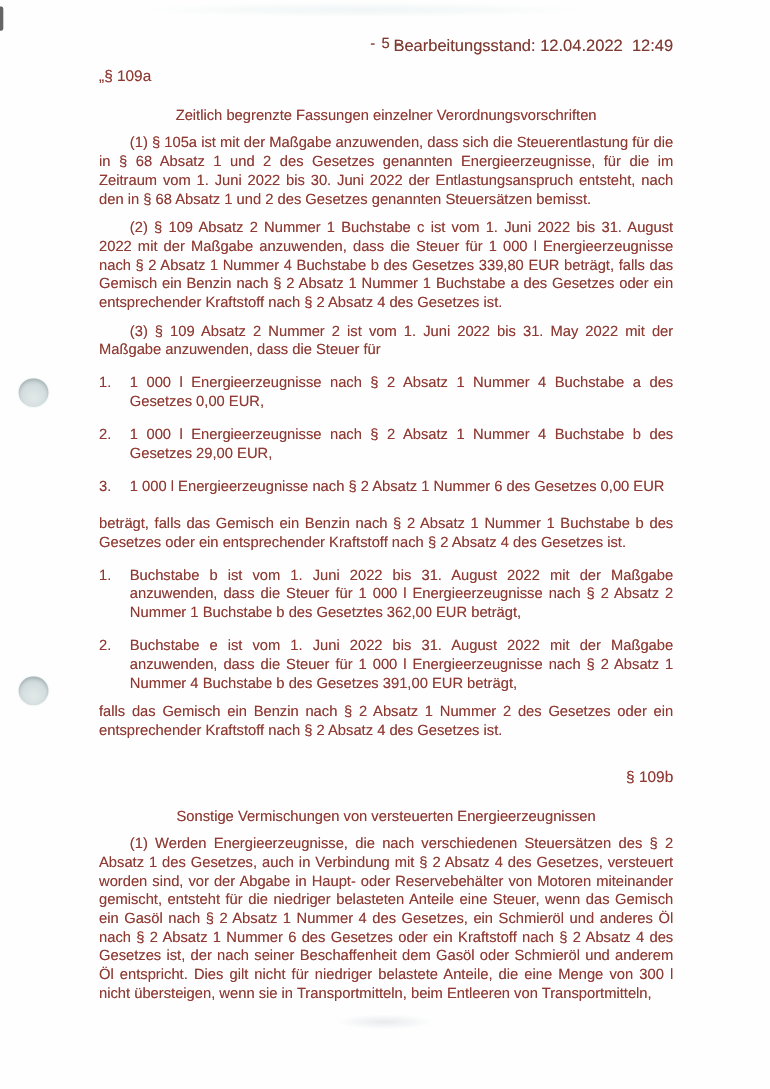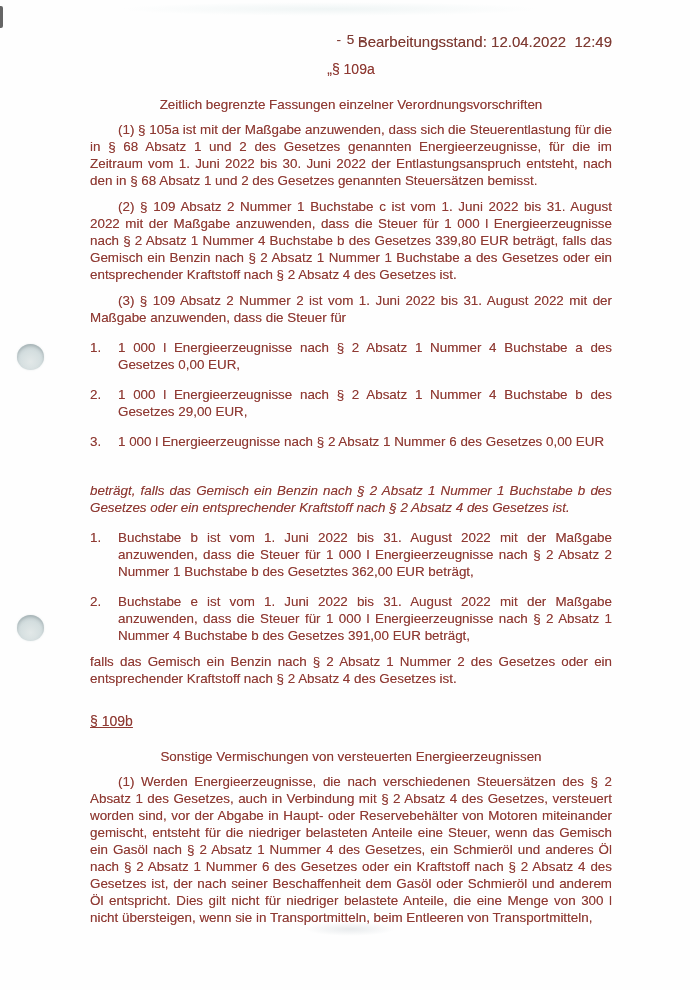--- a/index.html
+++ b/index.html
@@ -27,49 +27,47 @@
     text-align:center;
     font-size:13.5px;
     letter-spacing:1px;
   }
   .hdr .status{
     position:absolute;right:0;top:1px;
     font-size:15px;
     white-space:pre;
   }
   .h1{
-    text-align:center;
     font-size:14px;
     margin-top:13px;
   }
   .h1b{
-    text-align:left;
+    text-align:right;
     font-size:14px;
     margin-top:26px;
-    text-decoration:underline;
   }
   .subtitle{
     text-align:center;
     font-size:13.4px;
     margin-top:20px;
   }
   .para{
     font-size:13.4px;
     line-height:17px;
     text-align:justify;
     text-indent:28px;
     margin-top:9px;
     text-shadow:0 0 .4px rgba(143,58,51,.55);
     hyphens:auto;
   }
   .hdr, .h1, .h1b, .subtitle{
     text-shadow:0 0 .4px rgba(143,58,51,.55);
   }
   .para.noindent{text-indent:0;}
-  .para.gap{margin-top:32px;font-style:italic;}
+  .para.gap{margin-top:17px;}
   .li{
     display:flex;
     font-size:13.4px;
     line-height:17px;
     margin-top:13px;
     text-shadow:0 0 .4px rgba(143,58,51,.55);
   }
   .li .num{flex:0 0 28px;}
   .li .txt{flex:1;text-align:justify;hyphens:auto;}
   
@@ -117,21 +115,21 @@
     <div class="hdr">
       <span class="pagenum">- 5 -</span>
       <span class="status">Bearbeitungsstand: 12.04.2022  12:49</span>
     </div>
 
     <div class="h1">„§ 109a</div>
     <div class="subtitle">Zeitlich begrenzte Fassungen einzelner Verordnungsvorschriften</div>
 
     <div class="para">(1)  § 105a ist mit der Maßgabe anzuwenden, dass sich die Steuerentlastung für die in § 68 Absatz 1 und 2 des Gesetzes genannten Energieerzeugnisse, für die im Zeitraum vom 1. Juni 2022 bis 30. Juni 2022 der Entlastungsanspruch entsteht, nach den in § 68 Absatz 1 und 2 des Gesetzes genannten Steuersätzen bemisst.</div>
     <div class="para">(2)  § 109 Absatz 2 Nummer 1 Buchstabe c ist vom 1. Juni 2022 bis 31. August 2022 mit der Maßgabe anzuwenden, dass die Steuer für 1 000 l Energieerzeugnisse nach § 2 Absatz 1 Nummer 4 Buchstabe b des Gesetzes 339,80 EUR beträgt, falls das Gemisch ein Benzin nach § 2 Absatz 1 Nummer 1 Buchstabe a des Gesetzes oder ein entsprechender Kraftstoff nach § 2 Absatz 4 des Gesetzes ist.</div>
-    <div class="para">(3)  § 109 Absatz 2 Nummer 2 ist vom 1. Juni 2022 bis 31. August 2022 mit der Maßgabe anzuwenden, dass die Steuer für</div>
+    <div class="para">(3)  § 109 Absatz 2 Nummer 2 ist vom 1. Juni 2022 bis 31. May 2022 mit der Maßgabe anzuwenden, dass die Steuer für</div>
 
     <div class="li">
       <span class="num">1.</span>
       <span class="txt">1 000 l Energieerzeugnisse nach § 2 Absatz 1 Nummer 4 Buchstabe a des Gesetzes 0,00 EUR,</span>
     </div>
     <div class="li">
       <span class="num">2.</span>
       <span class="txt">1 000 l Energieerzeugnisse nach § 2 Absatz 1 Nummer 4 Buchstabe b des Gesetzes 29,00 EUR,</span>
     </div>
     <div class="li">

